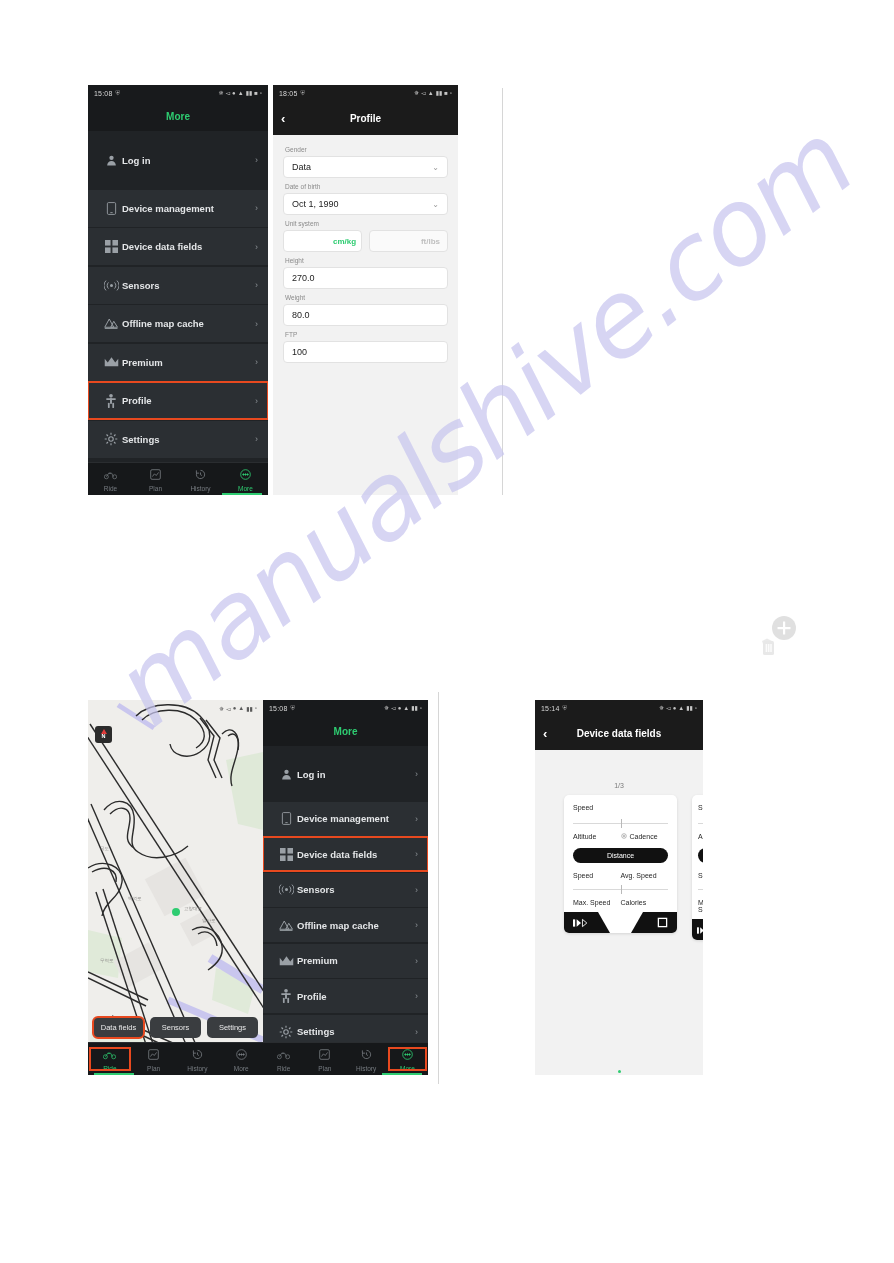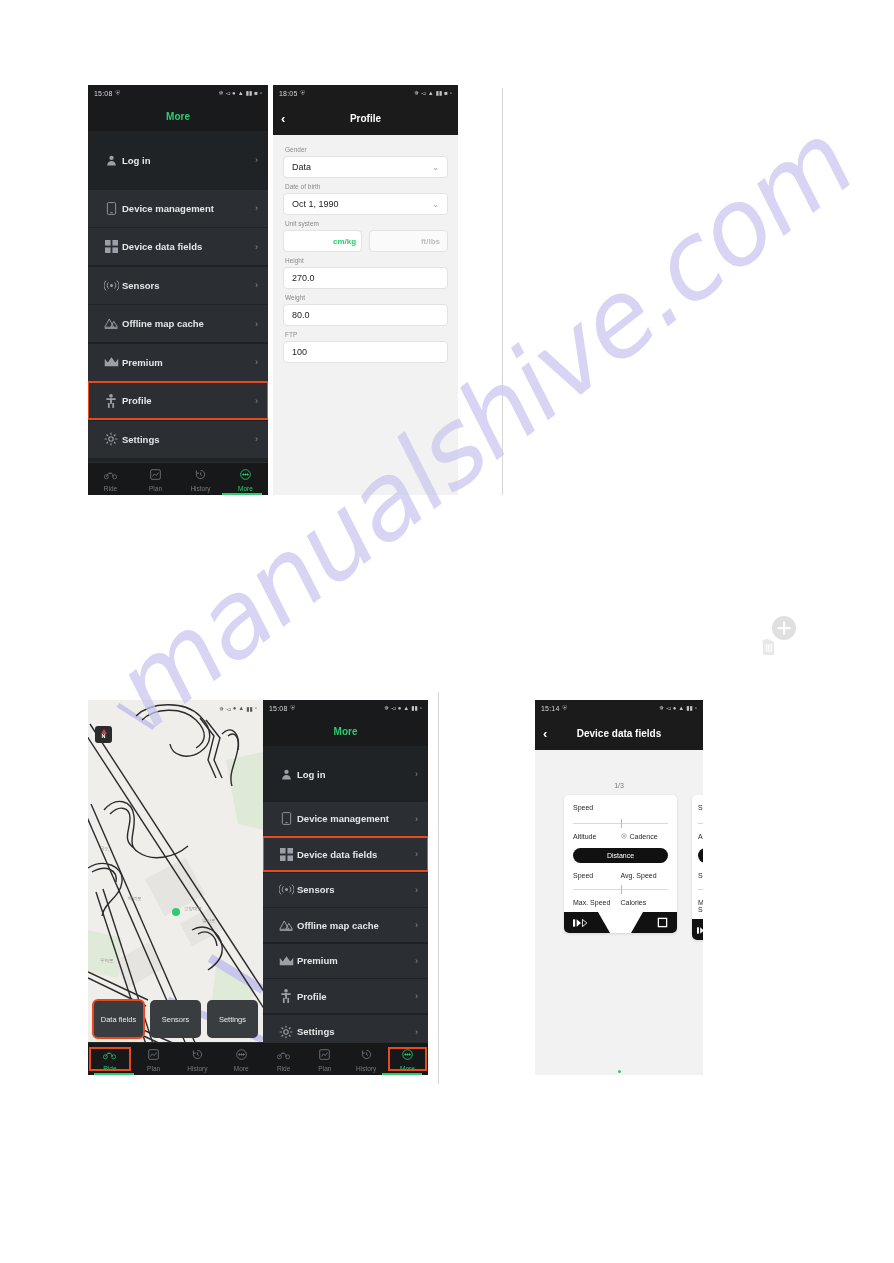--- a/index.html
+++ b/index.html
@@ -136,21 +136,21 @@
     background:#2b2b2b; border-radius:3px;
     display:flex; flex-direction:column; align-items:center; justify-content:center;
   }
   .compass .needle {
     width:0;height:0;border-left:3px solid transparent;border-right:3px solid transparent;
     border-bottom:5px solid #e03b3b;
   }
   .compass .n { color:#fff; font-size:5.5px; font-weight:bold; line-height:1; }
   .map-chips { position:absolute; left:5px; right:5px; bottom:37px; display:flex; gap:6px; }
   .chip {
-    flex:1; background:#3a3d40; border-radius:5px; height:38px;
+    flex:1; background:#3a3d40; border-radius:5px; height:21px;
     display:flex; align-items:center; justify-content:center;
     color:#e9e9e9; font-size:7.5px;
   }
   .chip.hl { outline:2.5px solid #e8491f; outline-offset:-1px; }
   .map-sbar {
     position:absolute; top:0; left:0; right:0; height:16px;
     display:flex; align-items:center; justify-content:flex-end; gap:2px; padding-right:6px;
   }
   .map-sbar span { color:#5a5a5a; font-size:6px; }
 

